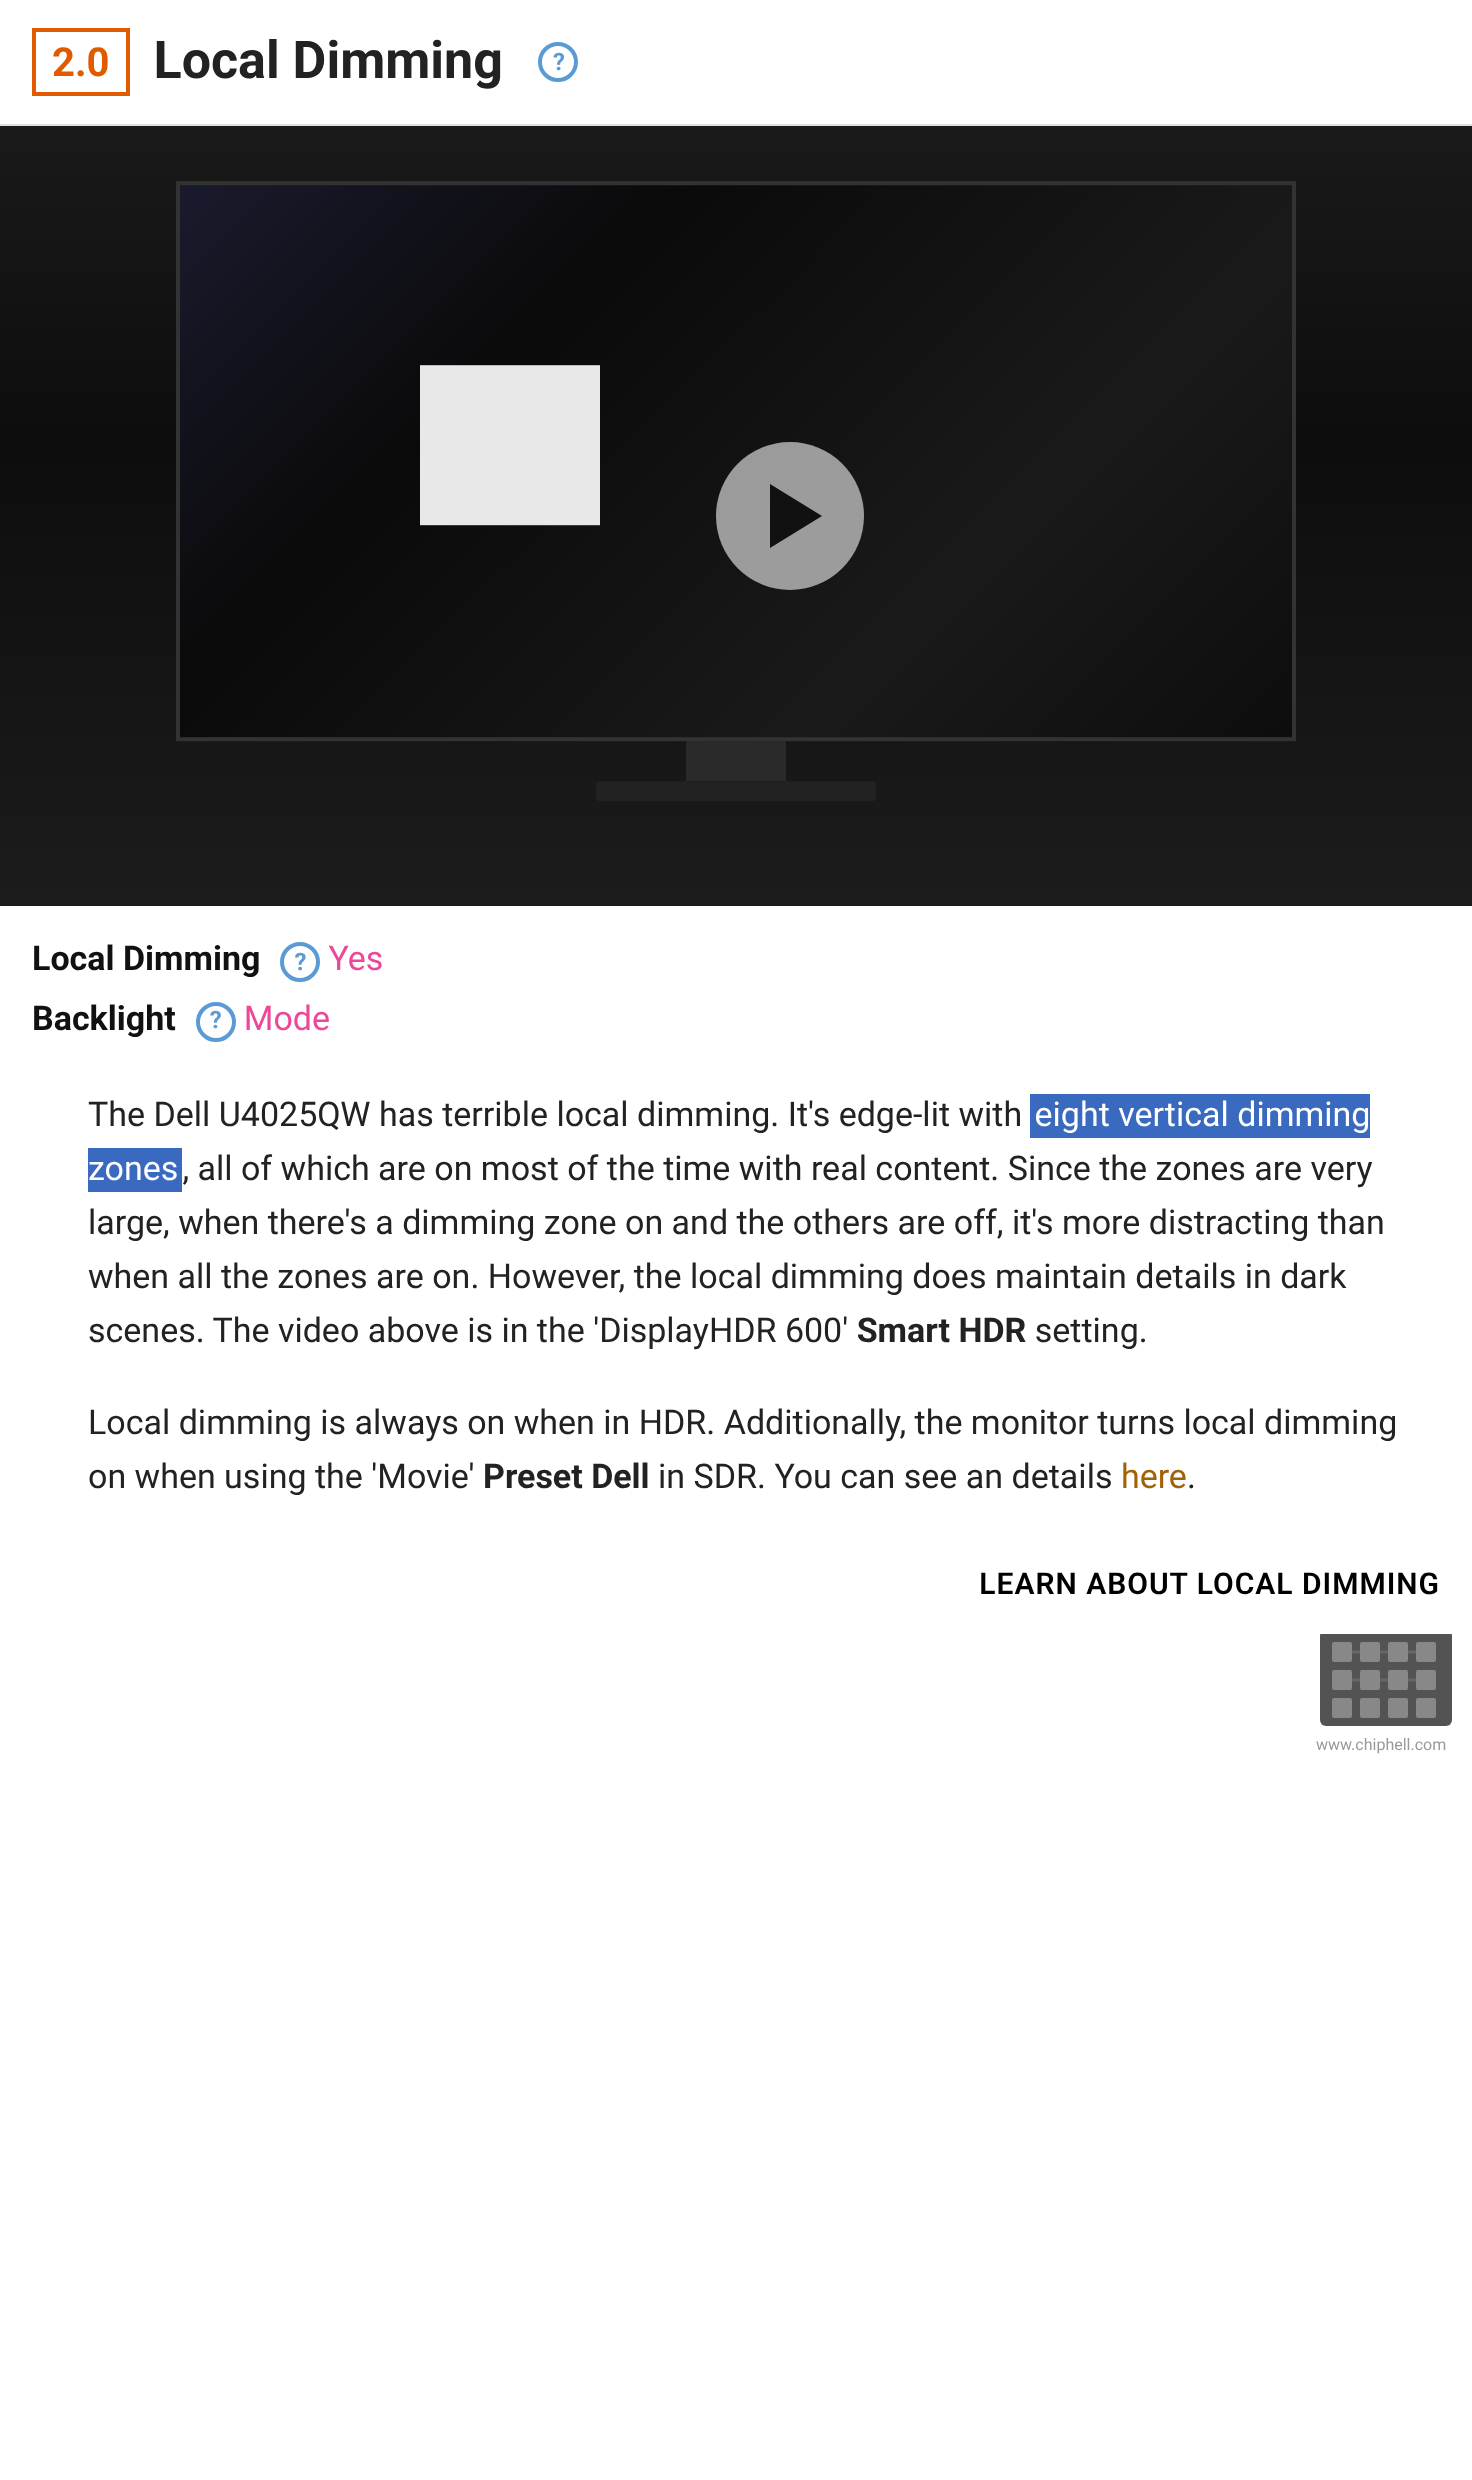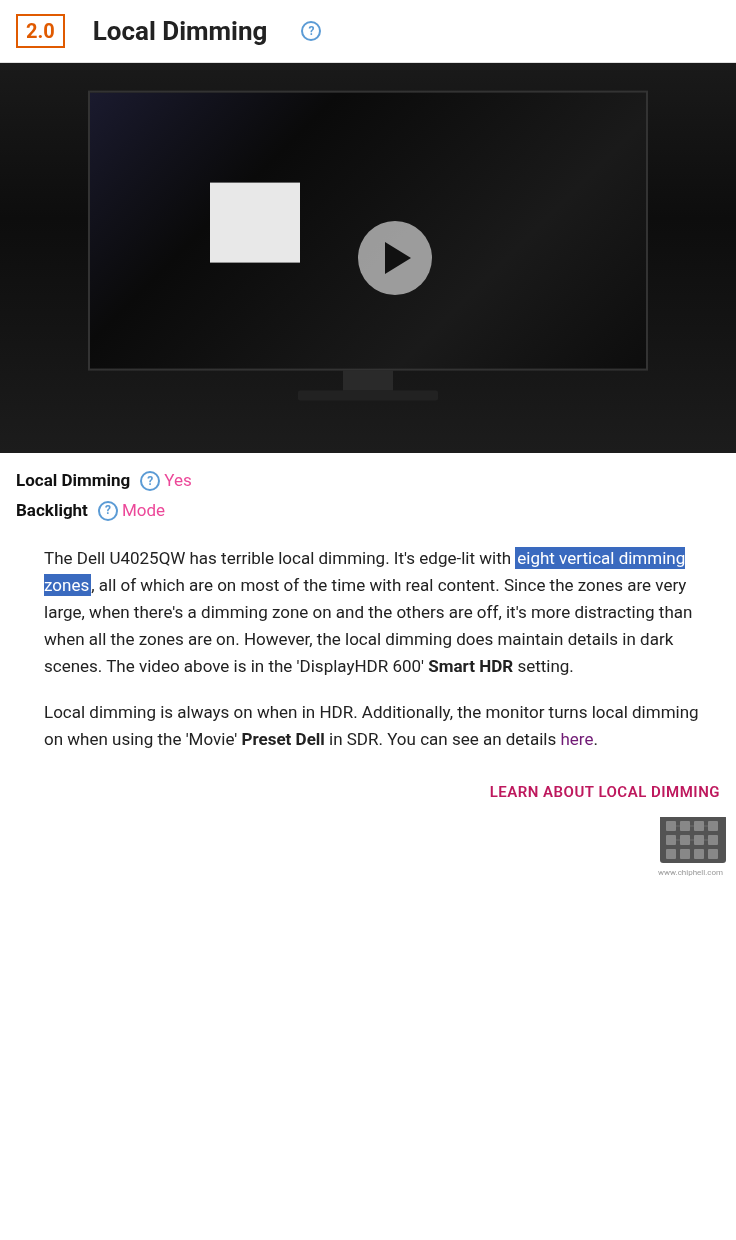--- a/index.html
+++ b/index.html
@@ -14,21 +14,21 @@
       width: 736px;
       min-height: 1240px;
       overflow-x: hidden;
     }
 
     .header {
       display: flex;
       align-items: center;
       padding: 14px 16px 14px 16px;
       border-bottom: 1px solid #e0e0e0;
-      gap: 28px;
+      gap: 12px;
     }
 
     .score-badge {
       border: 2px solid #e05a00;
       color: #e05a00;
       font-size: 20px;
       font-weight: 700;
       padding: 2px 8px;
       line-height: 1.3;
     }
@@ -180,26 +180,26 @@
       background-color: #3a6abf;
       color: #fff;
       padding: 1px 2px;
     }
 
     .bold {
       font-weight: 700;
     }
 
     .link-text {
-      color: #701a75;
+      color: #a16207;
       text-decoration: none;
     }
 
     .learn-more-link {
-      color: #be185d;
+      color: #000000;
       font-size: 15px;
       font-weight: 600;
       text-transform: uppercase;
       letter-spacing: 0.5px;
       text-decoration: none;
       cursor: pointer;
     }
 
     .learn-more-wrapper {
       position: relative;

